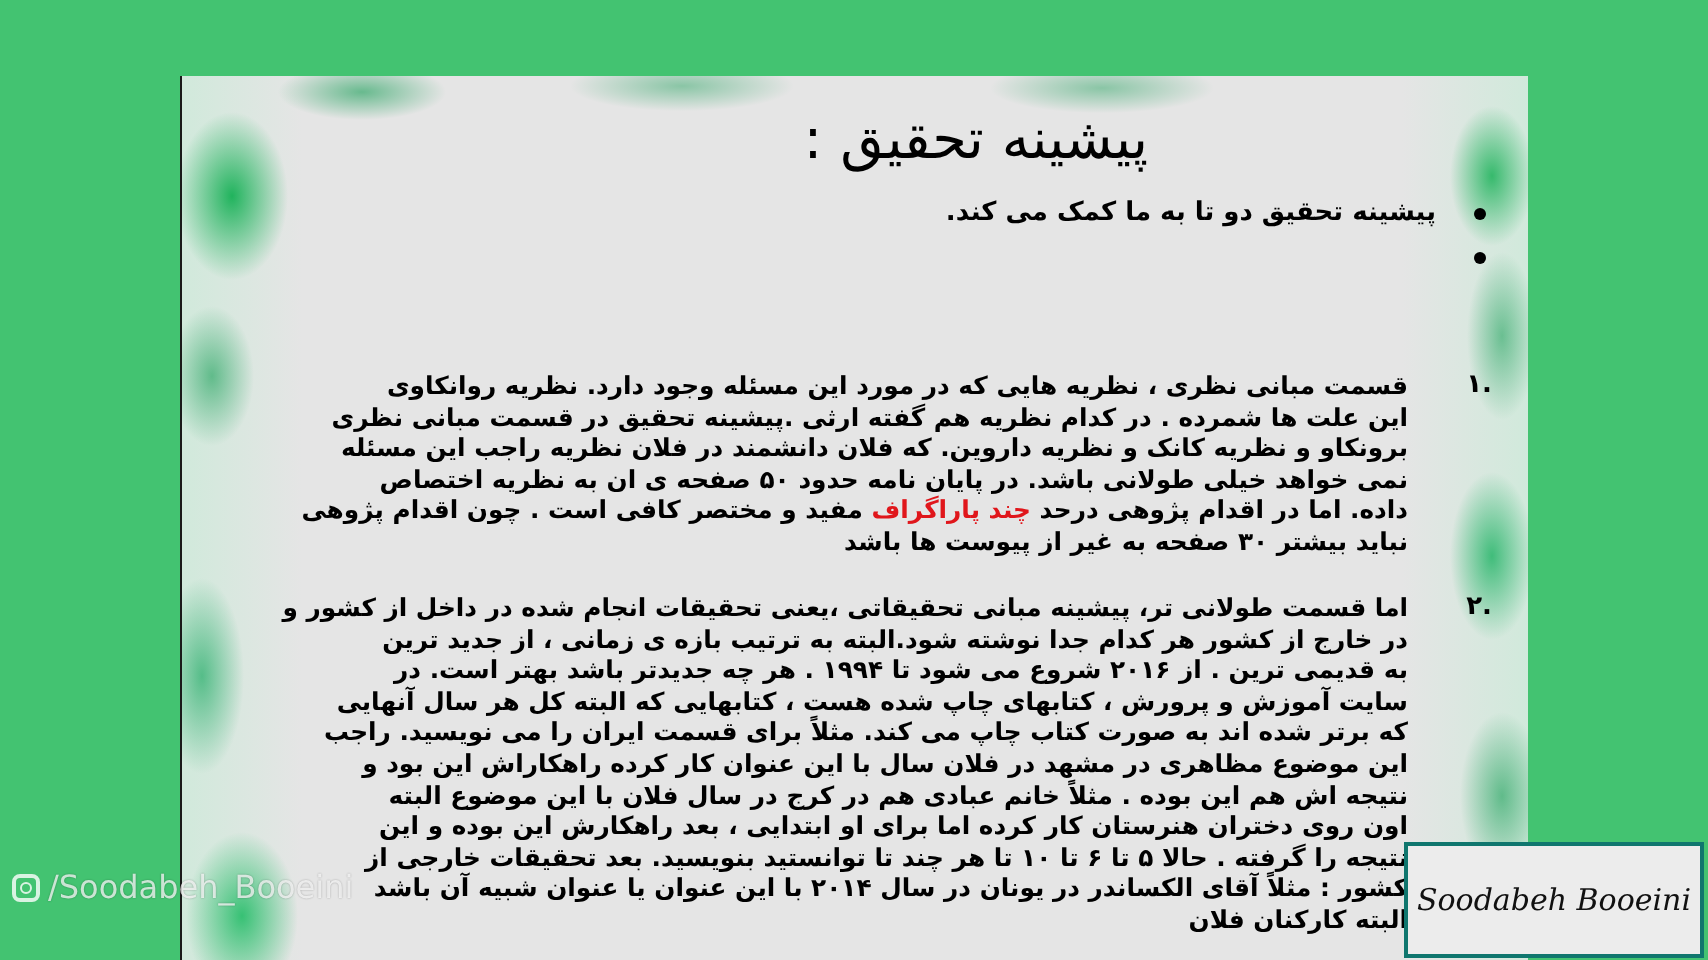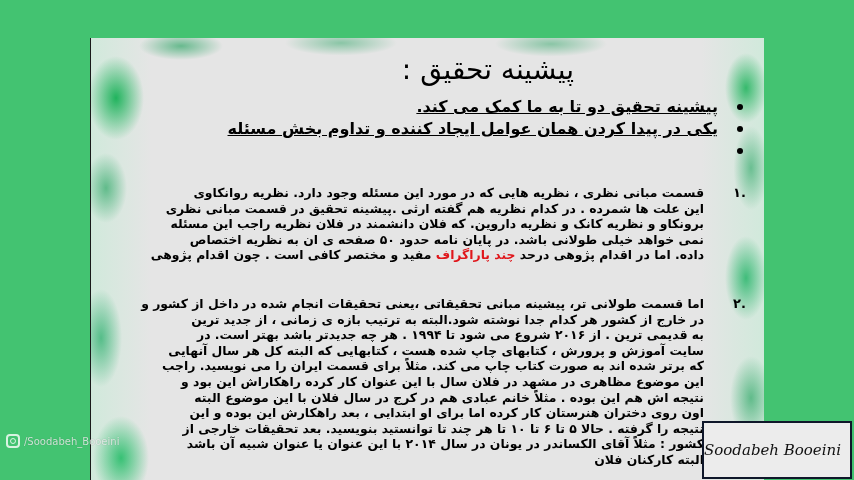--- a/index.html
+++ b/index.html
@@ -74,24 +74,23 @@
       top: 58px;
       right: 18px;
       width: 620px;
       margin: 0;
       padding: 0;
       list-style: none;
     }
     .bullets li {
       position: relative;
       padding-right: 28px;
-      font-size: 16px;
+      font-size: 13px;
       line-height: 22px;
       white-space: nowrap;
-      text-decoration: underline;
     }
     .bullets li .dot {
       position: absolute;
       right: 3px;
       top: 8px;
       width: 6px;
       height: 6px;
       border-radius: 50%;
       background: #000;
     }
@@ -115,39 +114,39 @@
     .item1 { top: 147px; }
     .item2 { top: 258px; }
 
     .logo-box {
       position: absolute;
       left: 702px;
       top: 421px;
       width: 150px;
       height: 58px;
       background: #ececec;
-      border: 2px solid #0f172a;
+      border: 2px solid #0f766e;
       box-sizing: border-box;
       display: flex;
       align-items: center;
-      justify-content: flex-start;
+      justify-content: center;
       font-family: "DejaVu Serif", serif;
       font-style: italic;
       font-size: 15px;
       color: #111;
     }
     .watermark {
       position: absolute;
       left: 6px;
       top: 434px;
       display: flex;
       align-items: center;
       gap: 4px;
       font-family: "DejaVu Sans", sans-serif;
-      font-size: 10px;
+      font-size: 16px;
       color: rgba(255,255,255,0.75);
       text-shadow: 0 0 1px rgba(0,0,0,0.3);
       white-space: nowrap;
       direction: ltr;
     }
     .watermark .icon {
       width: 14px;
       height: 14px;
       border: 2px solid rgba(255,255,255,0.8);
       border-radius: 4px;
@@ -168,31 +167,31 @@
 </head>
 <body>
 
 <div class="frame">
   <div class="slide">
     <div class="content">
       <div class="title">پیشینه تحقیق :</div>
 
       <ul class="bullets">
         <li><span class="dot"></span><span>پیشینه تحقیق دو تا به ما کمک می کند.</span></li>
-        <li><span class="dot"></span><span>یکی در پیدا کردن همان عوامل ایجاد کننده و تداوم بخش مسئله</span></li>
         <li style="padding-right:44px"><span class="dot"></span></li>
       </ul>
 
       <div class="numbered item1">
         <span class="num">.۱</span>
         <span class="line">قسمت مبانی نظری ، نظریه هایی که در مورد این مسئله وجود دارد. نظریه روانکاوی</span>
         <span class="line">این علت ها شمرده . در کدام نظریه هم گفته ارثی .پیشینه تحقیق در قسمت مبانی نظری</span>
         <span class="line">برونکاو و نظریه کانک و نظریه داروین. که فلان دانشمند در فلان نظریه راجب این مسئله</span>
         <span class="line">نمی خواهد خیلی طولانی باشد. در پایان نامه حدود ۵۰ صفحه ی ان به نظریه اختصاص</span>
         <span class="line"><span>داده. اما در اقدام پژوهی درحد</span> <span class="red">چند پاراگراف</span> <span>مفید و مختصر کافی است . چون اقدام پژوهی</span></span>
+        <span class="line">نباید بیشتر ۳۰ صفحه به غیر از پیوست ها باشد</span>
       </div>
 
       <div class="numbered item2">
         <span class="num">.۲</span>
         <span class="line">اما قسمت طولانی تر، پیشینه مبانی تحقیقاتی ،یعنی تحقیقات انجام شده در داخل از کشور و</span>
         <span class="line">در خارج از کشور هر کدام جدا نوشته شود.البته به ترتیب بازه ی زمانی ، از جدید ترین</span>
         <span class="line">به قدیمی ترین . از ۲۰۱۶ شروع می شود تا ۱۹۹۴ . هر چه جدیدتر باشد بهتر است. در</span>
         <span class="line">سایت آموزش و پرورش ، کتابهای چاپ شده هست ، کتابهایی که البته کل هر سال آنهایی</span>
         <span class="line">که برتر شده اند به صورت کتاب چاپ می کند. مثلاً برای قسمت ایران را می نویسید. راجب</span>
         <span class="line">این موضوع مظاهری در مشهد در فلان سال با این عنوان کار کرده راهکاراش این بود و</span>

